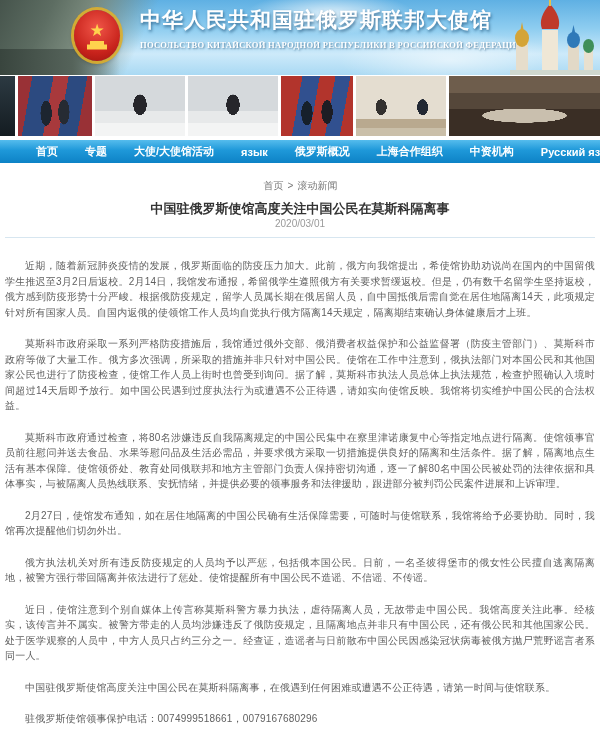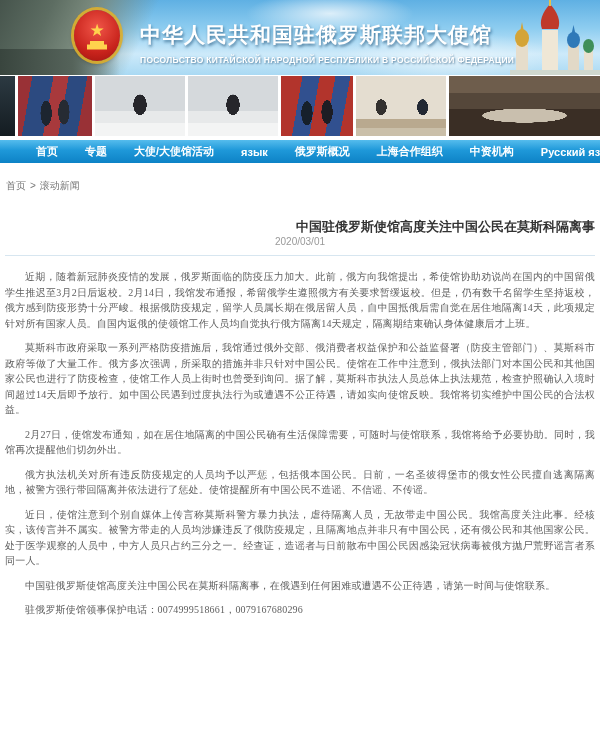--- a/index.html
+++ b/index.html
@@ -27,21 +27,21 @@
   }
   .emblem{
     position:absolute; left:74px; top:10px; width:46px; height:51px; border-radius:50%;
     background:radial-gradient(circle at 50% 35%,#f05548,#c8231c 62%,#9d130e 100%);
     box-shadow:0 0 0 3px rgba(222,176,46,.9), 0 2px 5px rgba(0,0,0,.45);
     display:flex; flex-direction:column; align-items:center; justify-content:center;
   }
   .emblem .star{ color:#ffd34d; font-size:17px; line-height:17px; }
   .emblem .gate{ width:20px; height:9px; margin-top:2px; background:#ffd34d;
     clip-path:polygon(0 100%,0 45%,15% 45%,15% 0,85% 0,85% 45%,100% 45%,100% 100%); }
-  .banner-text{ position:absolute; left:140px; top:21px; width:330px; }
+  .banner-text{ position:absolute; left:140px; top:6px; width:330px;font-family:Liberation Serif, serif; }
   .banner-title{
     color:#fff; font-size:21px; font-weight:bold; letter-spacing:1px; white-space:nowrap;
     text-shadow:1px 2px 3px rgba(20,70,110,.65);
   }
   .banner-sub{
     margin-top:6px; color:#fff; font-size:8.5px; letter-spacing:.3px; white-space:nowrap;
     text-shadow:1px 1px 2px rgba(20,70,110,.65); font-weight:bold;
   }
   .church{ position:absolute; right:0; top:0; }
   
@@ -69,30 +69,30 @@
   
   .navbar{
     margin-top:2px; height:23px; display:flex; align-items:center; gap:27px;
     padding:0 16px 0 36px; font-size:11px; font-weight:bold;
     background:linear-gradient(180deg,#55bced 0%,#1e98d9 45%,#0d82c6 100%);
   }
   .navbar a{ color:#fff; text-decoration:none; white-space:nowrap; cursor:pointer; }
   .navbar .lang{ margin-left:auto; }
   
   .content{ padding:0 5px; }
-  .breadcrumb{ margin:16px 0 0 1px; font-size:10px; color:#787878; }
+  .breadcrumb{ margin:16px 0 0 1px; font-size:10px; color:#787878;text-align:center; }
   .breadcrumb a{ color:#787878; text-decoration:none; cursor:pointer; }
   .breadcrumb .sep{ margin:0 4px; }
-  .article-title{ margin-top:25px; text-align:right; font-size:13px; font-weight:bold; color:#333; }
+  .article-title{ margin-top:7px; text-align:center; font-size:13px; font-weight:bold; color:#333; }
   .article-date{ text-align:center; font-size:10px; color:#999; }
   .divider{ margin-top:8px; border:none; border-top:1px solid #d7e6f0; }
   .article-body{ padding:4px 0 0 0; }
   .article-body p{
     font-size:10px; color:#5f5f5f; line-height:15.5px; text-indent:2em;
-    margin:9px 0; letter-spacing:.2px; text-align:justify;font-family:Liberation Serif, serif;
+    margin:16px 0; letter-spacing:.2px; text-align:justify;
   }
 </style>
 </head>
 <body>
 
 <header class="banner">
   <div class="great-wall"></div>
   <div class="emblem">
     <span class="star">★</span>
     <span class="gate"></span>
@@ -143,20 +143,21 @@
     <a>首页</a><span class="sep">&gt;</span><a>滚动新闻</a>
   </div>
 
   <h1 class="article-title">中国驻俄罗斯使馆高度关注中国公民在莫斯科隔离事</h1>
   <div class="article-date">2020/03/01</div>
   <hr class="divider">
 
   <article class="article-body">
     <p>近期，随着新冠肺炎疫情的发展，俄罗斯面临的防疫压力加大。此前，俄方向我馆提出，希使馆协助劝说尚在国内的中国留俄学生推迟至3月2日后返校。2月14日，我馆发布通报，希留俄学生遵照俄方有关要求暂缓返校。但是，仍有数千名留学生坚持返校，俄方感到防疫形势十分严峻。根据俄防疫规定，留学人员属长期在俄居留人员，自中国抵俄后需自觉在居住地隔离14天，此项规定针对所有国家人员。自国内返俄的使领馆工作人员均自觉执行俄方隔离14天规定，隔离期结束确认身体健康后才上班。</p>
     <p>莫斯科市政府采取一系列严格防疫措施后，我馆通过俄外交部、俄消费者权益保护和公益监督署（防疫主管部门）、莫斯科市政府等做了大量工作。俄方多次强调，所采取的措施并非只针对中国公民。使馆在工作中注意到，俄执法部门对本国公民和其他国家公民也进行了防疫检查，使馆工作人员上街时也曾受到询问。据了解，莫斯科市执法人员总体上执法规范，检查护照确认入境时间超过14天后即予放行。如中国公民遇到过度执法行为或遭遇不公正待遇，请如实向使馆反映。我馆将切实维护中国公民的合法权益。</p>
+    <p>莫斯科市政府通过检查，将80名涉嫌违反自我隔离规定的中国公民集中在察里津诺康复中心等指定地点进行隔离。使馆领事官员前往慰问并送去食品、水果等慰问品及生活必需品，并要求俄方采取一切措施提供良好的隔离和生活条件。据了解，隔离地点生活有基本保障。使馆领侨处、教育处同俄联邦和地方主管部门负责人保持密切沟通，逐一了解80名中国公民被处罚的法律依据和具体事实，与被隔离人员热线联系、安抚情绪，并提供必要的领事服务和法律援助，跟进部分被判罚公民案件进展和上诉审理。</p>
     <p>2月27日，使馆发布通知，如在居住地隔离的中国公民确有生活保障需要，可随时与使馆联系，我馆将给予必要协助。同时，我馆再次提醒他们切勿外出。</p>
     <p>俄方执法机关对所有违反防疫规定的人员均予以严惩，包括俄本国公民。日前，一名圣彼得堡市的俄女性公民擅自逃离隔离地，被警方强行带回隔离并依法进行了惩处。使馆提醒所有中国公民不造谣、不信谣、不传谣。</p>
     <p>近日，使馆注意到个别自媒体上传言称莫斯科警方暴力执法，虐待隔离人员，无故带走中国公民。我馆高度关注此事。经核实，该传言并不属实。被警方带走的人员均涉嫌违反了俄防疫规定，且隔离地点并非只有中国公民，还有俄公民和其他国家公民。处于医学观察的人员中，中方人员只占约三分之一。经查证，造谣者与日前散布中国公民因感染冠状病毒被俄方抛尸荒野谣言者系同一人。</p>
     <p>中国驻俄罗斯使馆高度关注中国公民在莫斯科隔离事，在俄遇到任何困难或遭遇不公正待遇，请第一时间与使馆联系。</p>
     <p>驻俄罗斯使馆领事保护电话：0074999518661，0079167680296</p>
 
   </article>
 </main>
 
 </body></html>

